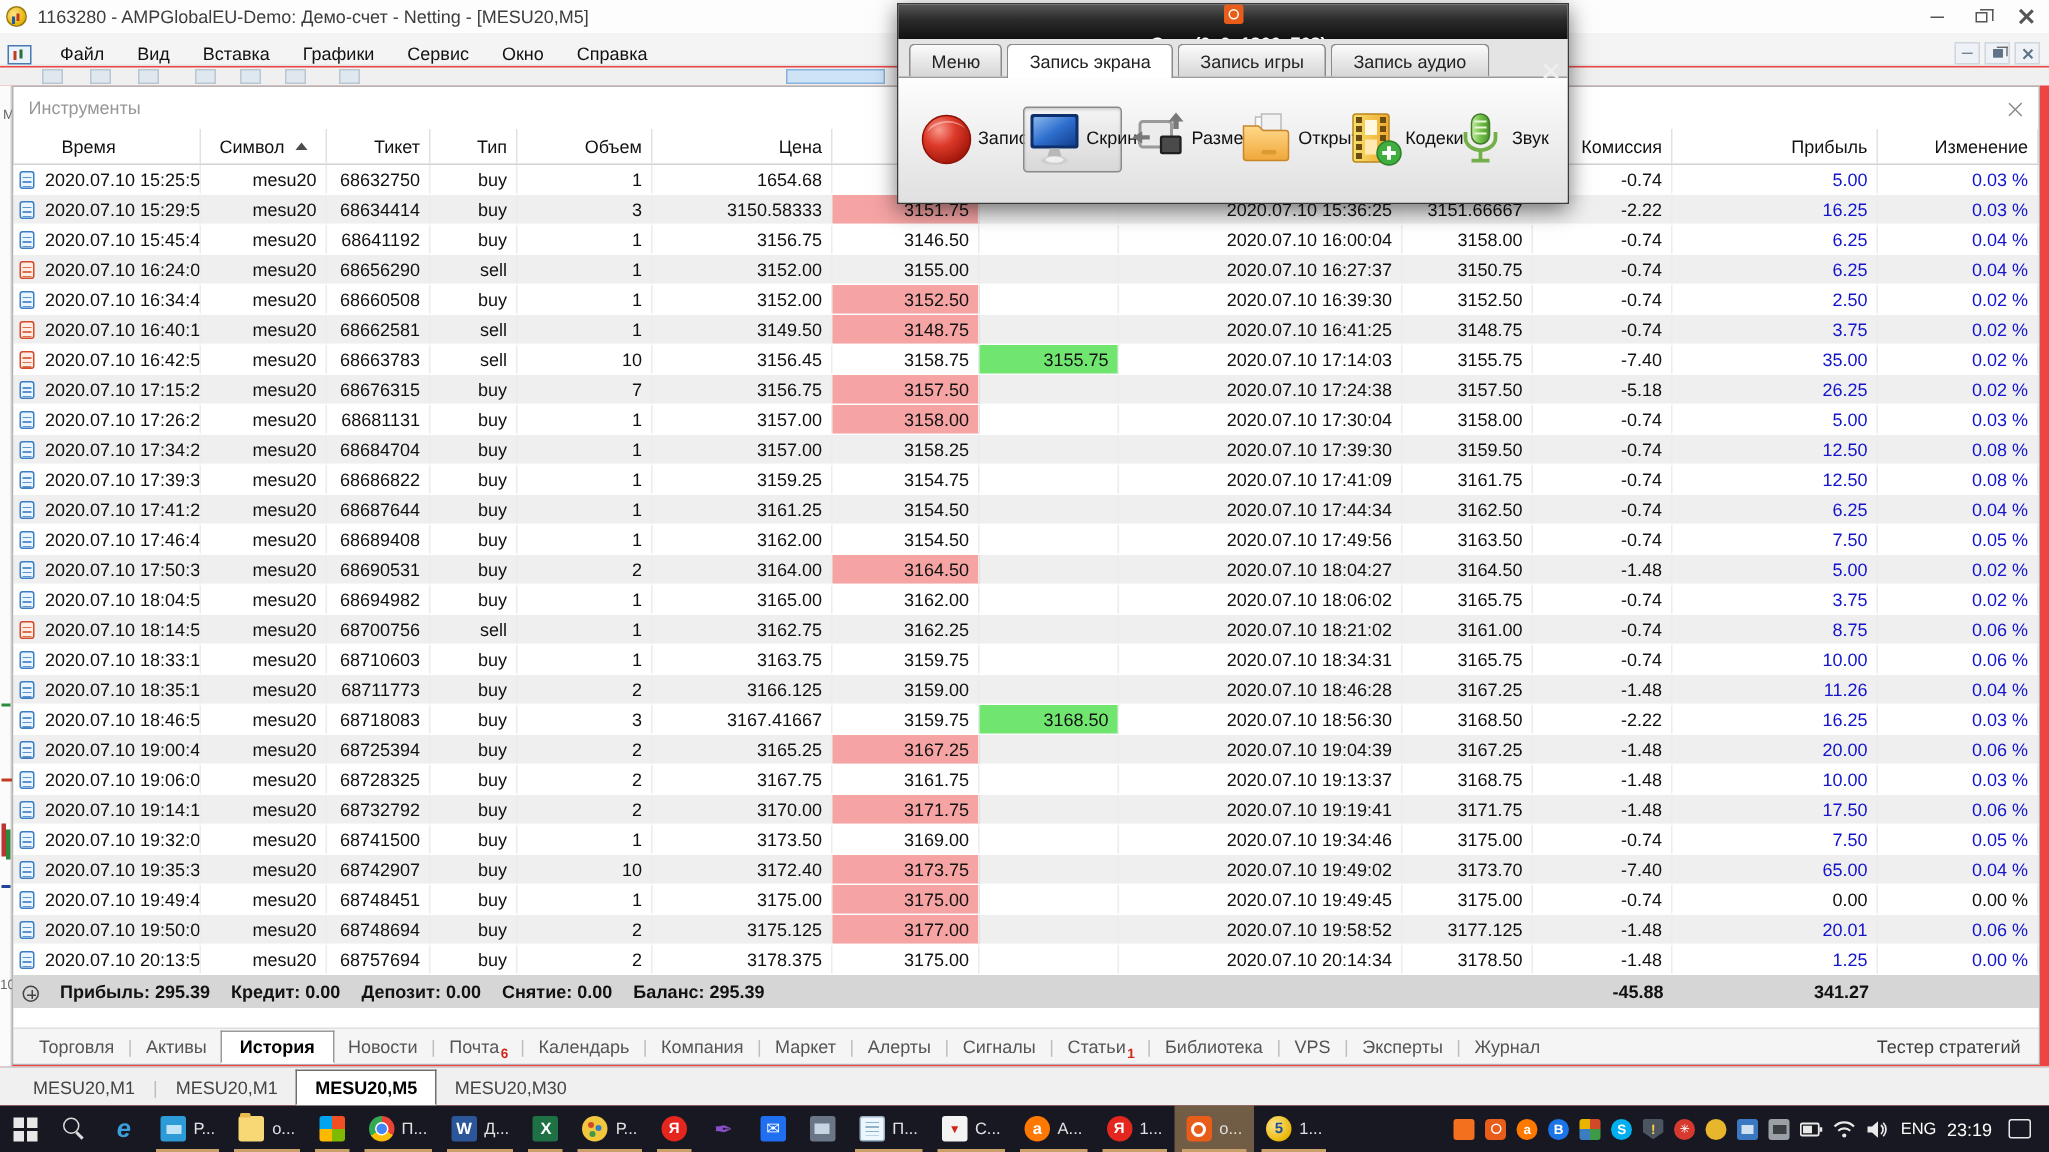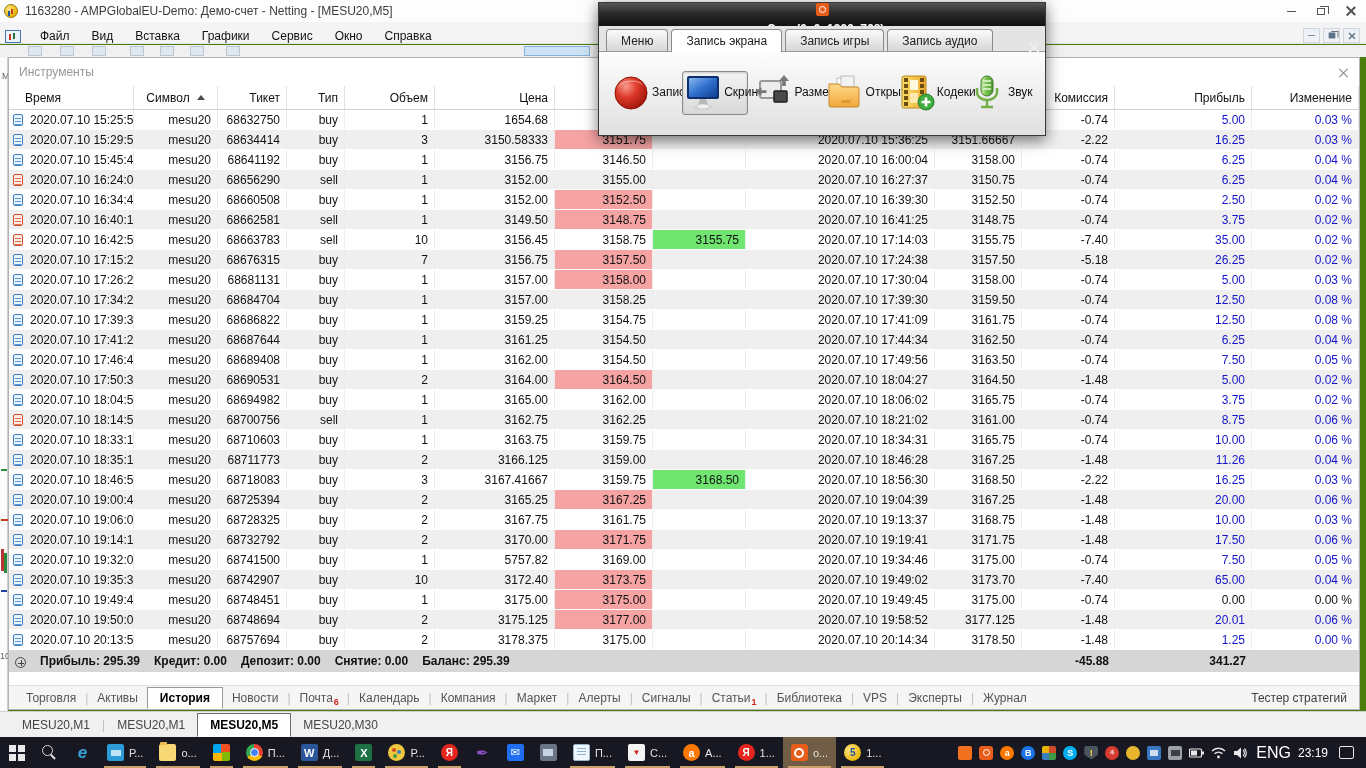--- a/index.html
+++ b/index.html
@@ -1,18 +1,18 @@
 <!DOCTYPE html>
 <html><head>
 <meta charset="utf-8">
 <style>
   * { box-sizing: border-box; margin: 0; padding: 0; }
   html,body { width:1366px; height:768px; overflow:hidden;
     font-family:"Liberation Sans","DejaVu Sans",sans-serif; font-size:12px; color:#111; }
-  #screen { position:relative; width:1366px; height:768px; background:#4d7c0f; }
+  #screen { position:relative; width:1366px; height:768px; background:#ef4444; }
 
   
   .titlebar { position:absolute; top:0; left:0; right:0; height:22px; background:#fdfdfd;
     display:flex; align-items:center; padding-left:4px; color:#3c3c3c; }
   .app-ico { width:14px; height:14px; border-radius:50%;
     background:radial-gradient(circle at 35% 35%, #ffe48a, #e8b400 70%, #a87c00); border:1px solid #9a7b10;
     margin-right:7px; position:relative; }
   .app-ico::after{ content:""; position:absolute; left:3px; top:6px; width:2px; height:5px; background:#1d5ca8;
     box-shadow:3px -2px 0 #c23b1f; }
   .title-text { flex:0 0 auto; }
@@ -61,21 +61,21 @@
     border:1px solid #b3b3b3; display:flex; flex-direction:column; }
   .panel-title { height:28px; display:flex; align-items:center; padding:0 10px; color:#979797; }
   .panel-close { margin-left:auto; position:relative; width:11px; height:11px; }
   .panel-close::before,.panel-close::after{ content:""; position:absolute; left:5px; top:0;
     width:1.4px; height:12px; background:#8a8a8a; }
   .panel-close::before{ transform:rotate(45deg);} .panel-close::after{ transform:rotate(-45deg);}
 
   .thead { height:24px; display:grid; grid-template-columns:125px 84px 69px 58px 90px 120px 98px 93px 189px 87px 93px 137px 1fr;
     border-bottom:1px solid #d2d2d2; align-items:center; }
   .th { height:100%; display:flex; align-items:center; border-right:1px solid #e2e2e2; padding:0 6px; }
-  .th.left { justify-content:flex-start; padding-left:16px; }
+  .th.left { justify-content:flex-start; padding-left:32px; }
   .th.center { justify-content:center; }
   .th.right { justify-content:flex-end; }
   .sort-up { width:0; height:0; border-left:4px solid transparent; border-right:4px solid transparent;
     border-bottom:5px solid #4c4c4c; margin-left:7px; }
 
   .tbody { flex:0 0 auto; }
   .tr { height:20px; display:grid; grid-template-columns:18px 107px 84px 69px 58px 90px 120px 98px 93px 189px 87px 93px 137px 1fr;
     background:#fff; border-bottom:1px solid rgba(255,255,255,.9); }
   .tr.alt { background:#efefef; }
   .td { display:flex; align-items:center; justify-content:flex-end; padding:0 6px; border-right:1px solid #ececec;
@@ -170,21 +170,21 @@
   .tray-avast-icon{ background:#ff7800; border-radius:50%; } .tray-avast-icon::after{ content:"a"; }
   .tray-bluetooth-icon{ background:#1b74e8; border-radius:50%; } .tray-bluetooth-icon::after{ content:"B"; }
   .tray-color-icon{ background:conic-gradient(#d04a2a 0 25%, #3f9a48 0 50%, #3a7ec0 0 75%, #e8b400 0); }
   .tray-skype-icon{ background:#00aff0; border-radius:50%; } .tray-skype-icon::after{ content:"S"; }
   .tray-defender-icon{ background:#4a5560; clip-path:polygon(0 0,100% 0,100% 65%,50% 100%,0 65%); }
   .tray-defender-icon::after{ content:"!"; color:#ffd23e; }
   .tray-red-icon{ background:#d63a2f; border-radius:50%; } .tray-red-icon::after{ content:"✳"; font-size:8px; }
   .tray-palette-icon{ background:#e8b62c; border-radius:50%; }
   .tray-app-icon{ background:#3a78c2; } .tray-app-icon::after{ content:""; width:8px; height:6px; background:#cfe0f2; }
   .tray-monitor-icon{ background:#9aa0a6; } .tray-monitor-icon::after{ content:""; width:9px; height:6px; background:#3c4043; }
-  .tray-text { font-size:16px; color:#fff; }
+  .tray-text { font-size:11px; color:#fff; }
   .tray-time { font-size:12px; color:#fff; }
   .action-center-icon { width:15px; height:13px; border:1.4px solid #e8e8e8; border-radius:2px; margin:0 6px 0 4px; }
 
   
   .ocam { position:absolute; left:598px; top:2px; width:448px; height:134px; background:#ececec;
     border:1px solid #3a3a3a; box-shadow:0 4px 14px rgba(0,0,0,.55); display:flex; flex-direction:column; }
   .ocam-title { height:23px; background:linear-gradient(#565656,#2a2a2a 45%,#111); color:#fff; font-weight:bold;
     display:flex; align-items:center; padding:0 6px; gap:6px;flex-direction:column; }
   .ocam-logo { width:13px; height:13px; background:#e85d1a; border-radius:2px; position:relative; flex:0 0 auto; }
   .ocam-logo::after{ content:""; position:absolute; left:3px; top:3px; width:5px; height:5px; border:1.4px solid #fff;
@@ -689,21 +689,21 @@
         </div>
         <div class="tr">
           <div class="td icon">
             <span class="doc buy"></span>
           </div>
           <div class="td left">2020.07.10 19:32:05</div>
           <div class="td">mesu20</div>
           <div class="td">68741500</div>
           <div class="td">buy</div>
           <div class="td">1</div>
-          <div class="td">5757.82</div>
+          <div class="td">3173.50</div>
           <div class="td">3169.00</div>
           <div class="td"></div>
           <div class="td">2020.07.10 19:34:46</div>
           <div class="td">3175.00</div>
           <div class="td">-0.74</div>
           <div class="td blue">7.50</div>
           <div class="td blue">0.05 %</div>
         </div>
         <div class="tr alt">
           <div class="td icon">

